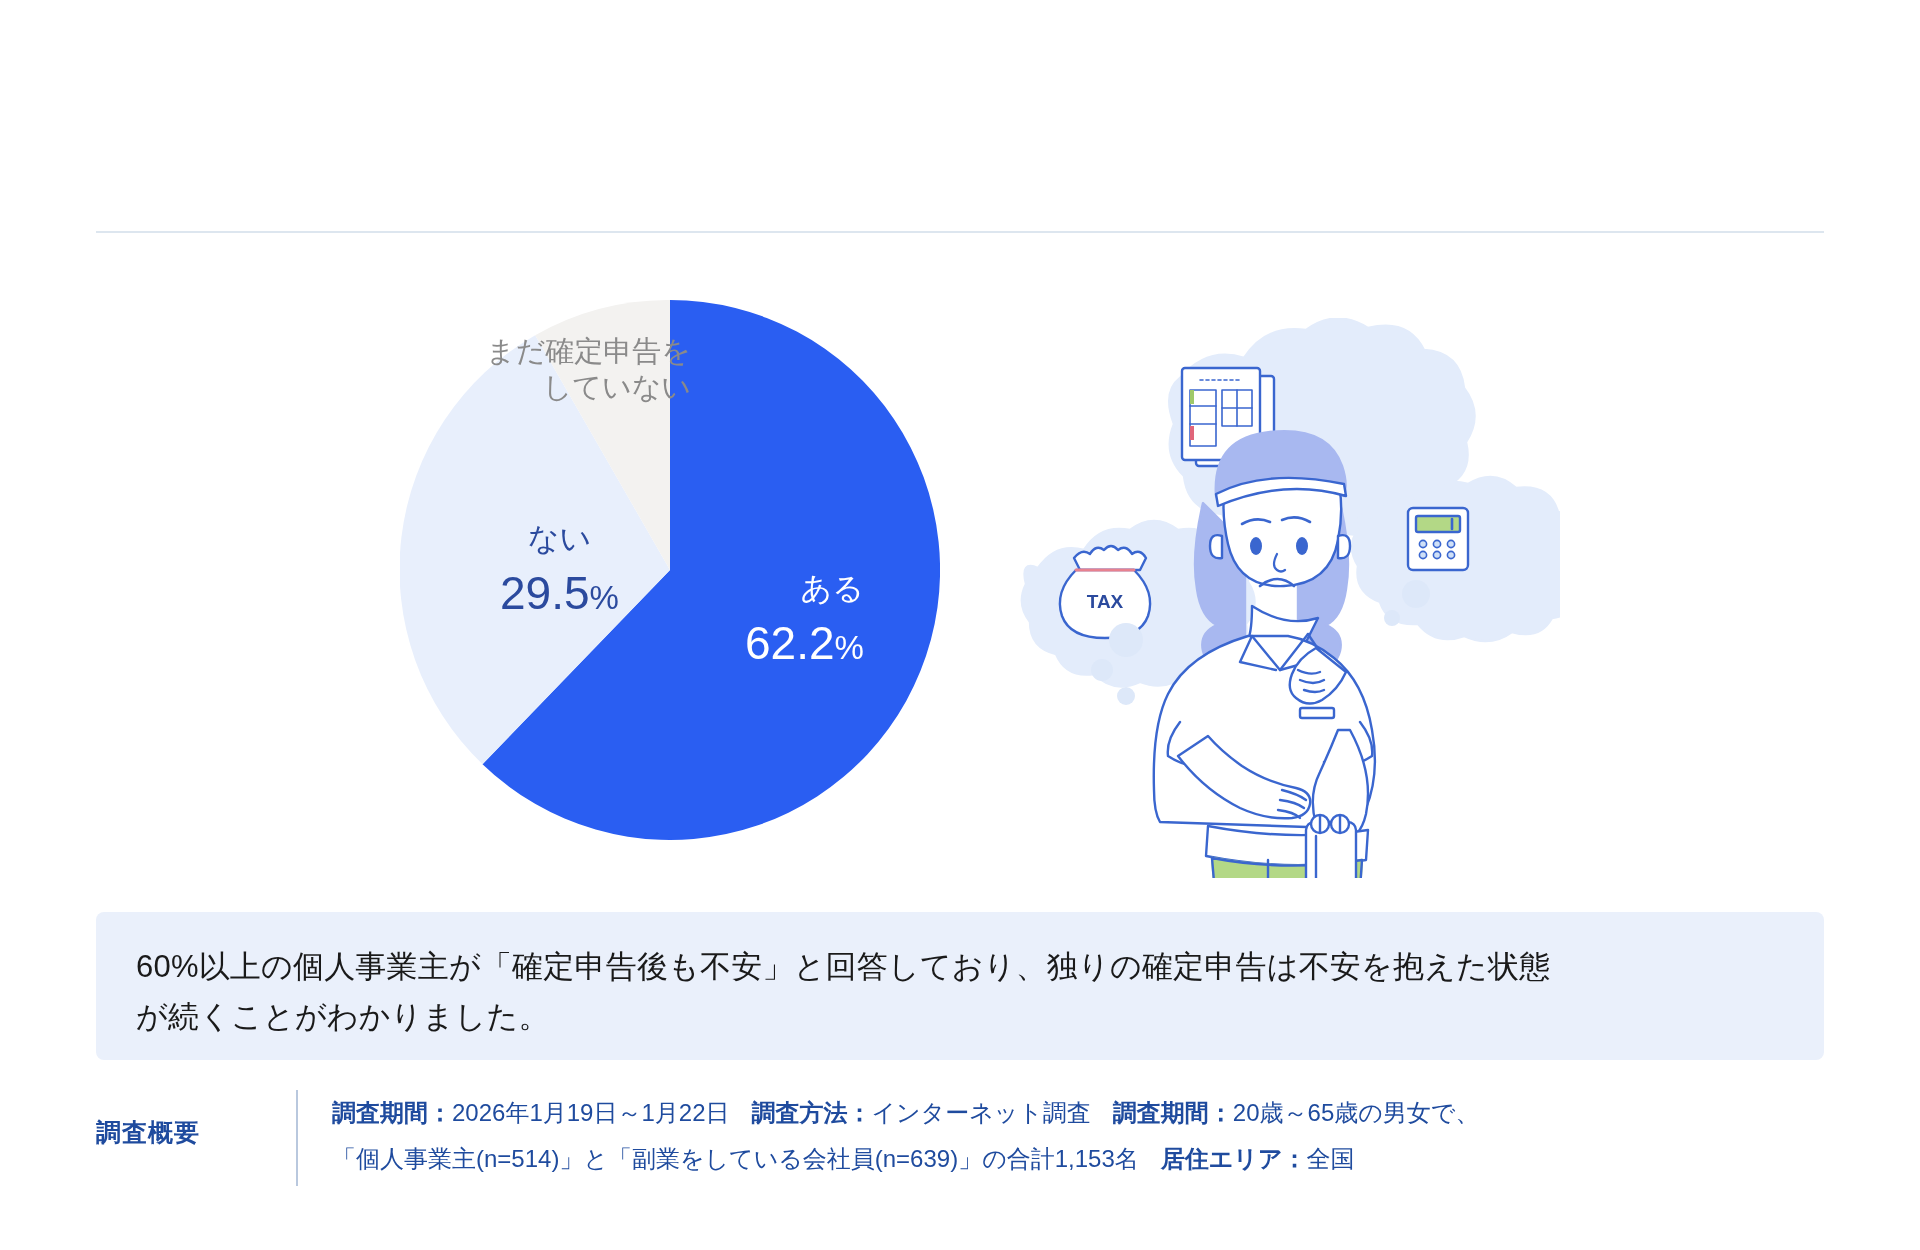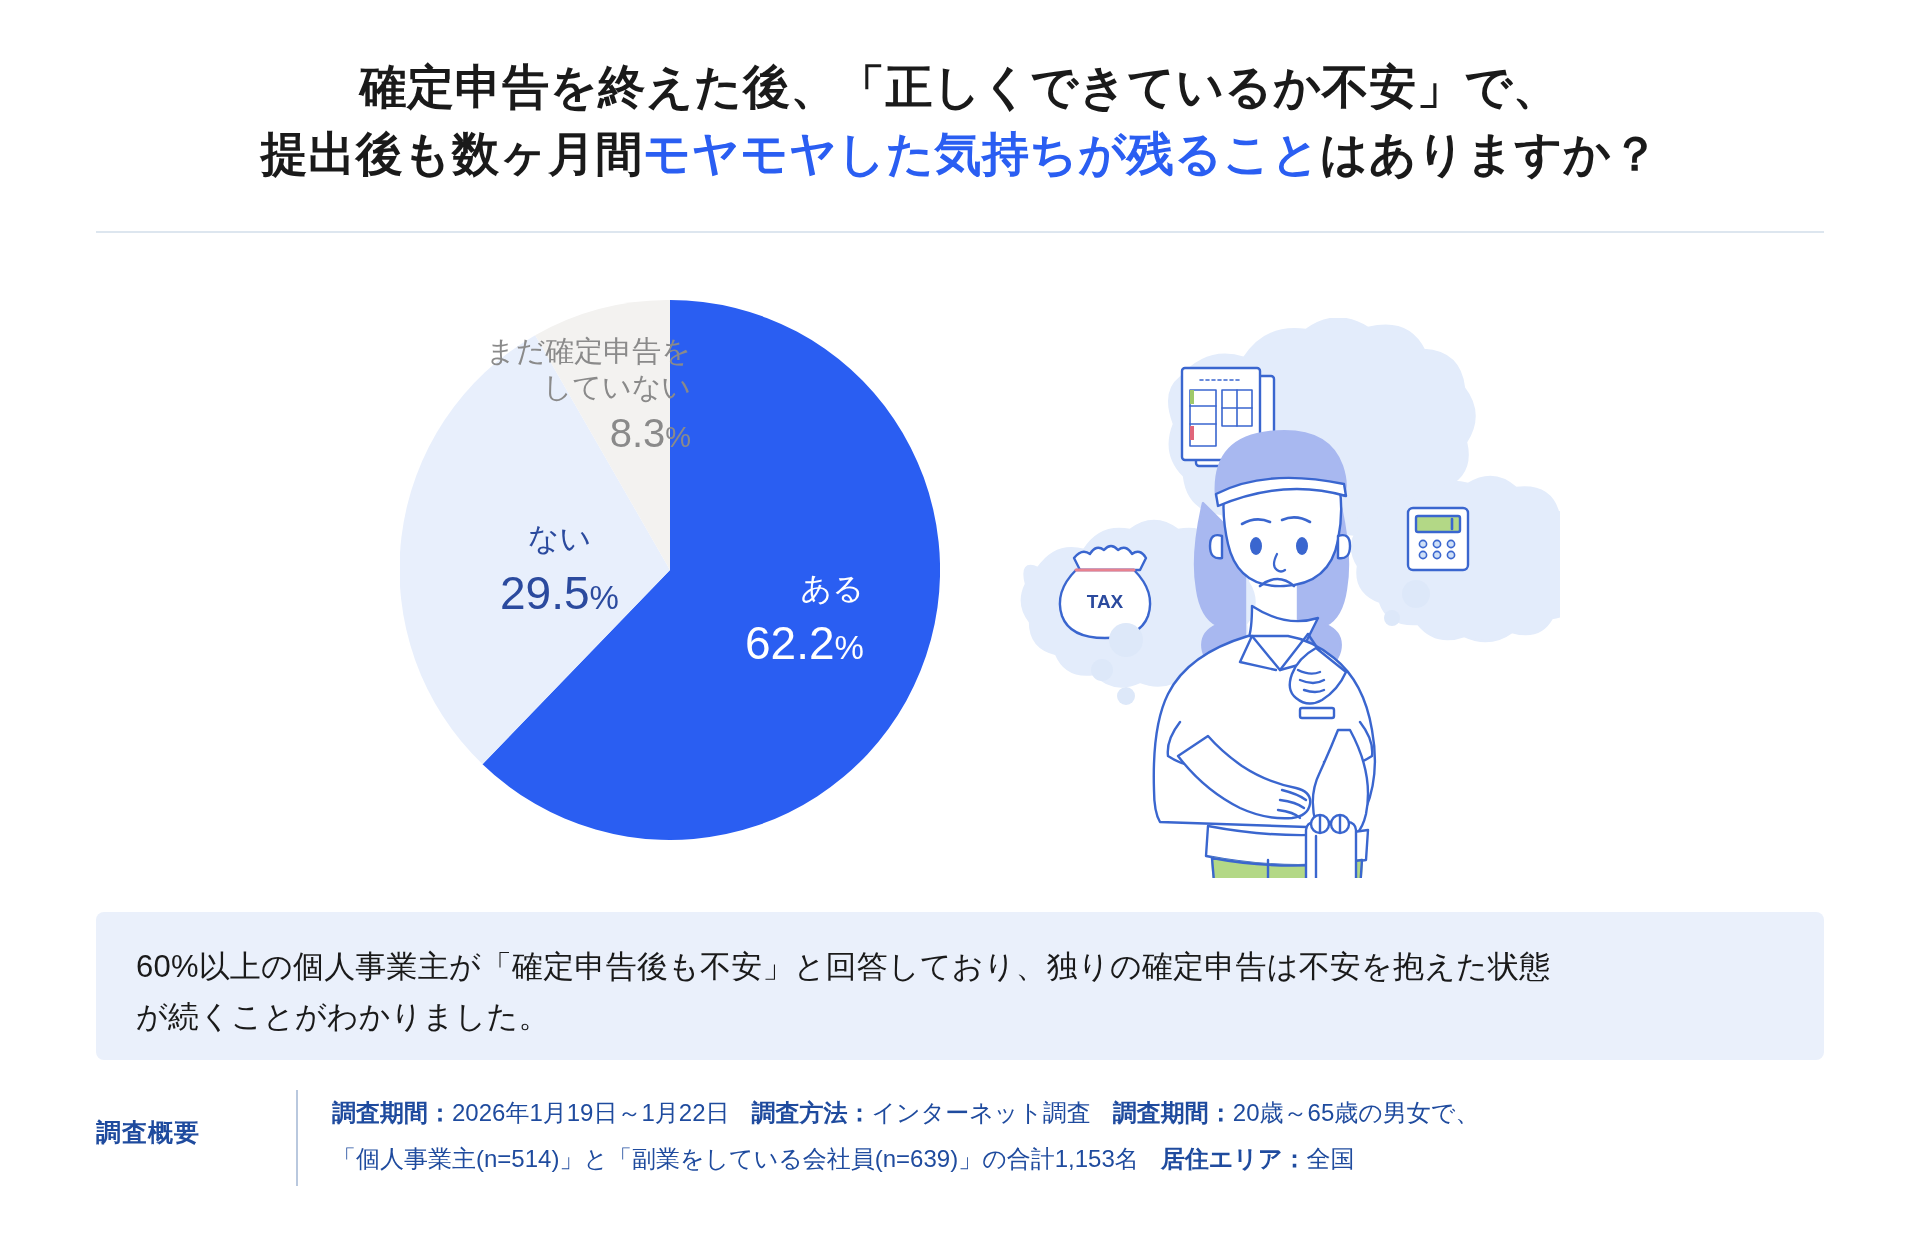--- a/index.html
+++ b/index.html
@@ -157,24 +157,20 @@
   }
   .footer-body .k { font-weight: 700; }
   .footer-body .v { font-weight: 400; }
   .gap { display: inline-block; width: 22px; }
 </style>
 </head>
 <body>
 
 <div id="page">
 
-  <div class="title-block">
-    <div class="title-line">確定申告を終えた後、「正しくできているか不安」で、</div>
-    <div class="title-line"><span>提出後も数ヶ月間</span><span class="title-hl">モヤモヤした気持ちが残ること</span><span>はありますか？</span></div>
-  </div>
   <div class="title-rule"></div>
 
   <div class="chart-area">
     <svg class="pie" viewBox="0 0 540 540">
 
       <path fill="#2a5ef2" d="M 270 270 L 270 0 A 270 270 0 1 1 82.5 464.2 Z"></path>
 
       <path fill="#e8effc" d="M 270 270 L 82.5 464.2 A 270 270 0 0 1 135.2 35.2 Z"></path>
 
       <path fill="#f3f2f0" d="M 270 270 L 135.2 35.2 A 270 270 0 0 1 270 0 Z"></path>
@@ -187,21 +183,20 @@
   </div>
 
   <div class="pie-label lbl-nai">
     <span class="cat">ない</span>
     <span class="pct"><span>29.5</span><span class="sm">%</span></span>
   </div>
 
   <div class="pie-label lbl-mada">
     <span class="cat">まだ確定申告を</span>
     <span class="cat">していない</span>
-    <span class="pct"><span>8.3</span><span class="sm">%</span></span>
   </div>
 
   <svg class="illus" viewBox="0 0 540 560">
     <g stroke="#3a66cf" fill="none" stroke-width="2.4" stroke-linecap="round" stroke-linejoin="round">
 
       <g>
         <path fill="#e3ecfb" stroke="#e3ecfb" d="M160 60 q28-32 64-20 q22-34 62-28 q30-22 62-2 q40-10 56 22 q36 2 40 38 q20 26 2 54 q8 34-24 46 q-10 32-46 28 q-22 26-58 16 q-30 20-62 4 q-36 8-54-22 q-34-4-38-38 q-22-22-10-52 q-12-32 6-46 Z"></path>
 
         <rect x="176" y="58" width="78" height="90" rx="3" fill="#ffffff"></rect>
 

